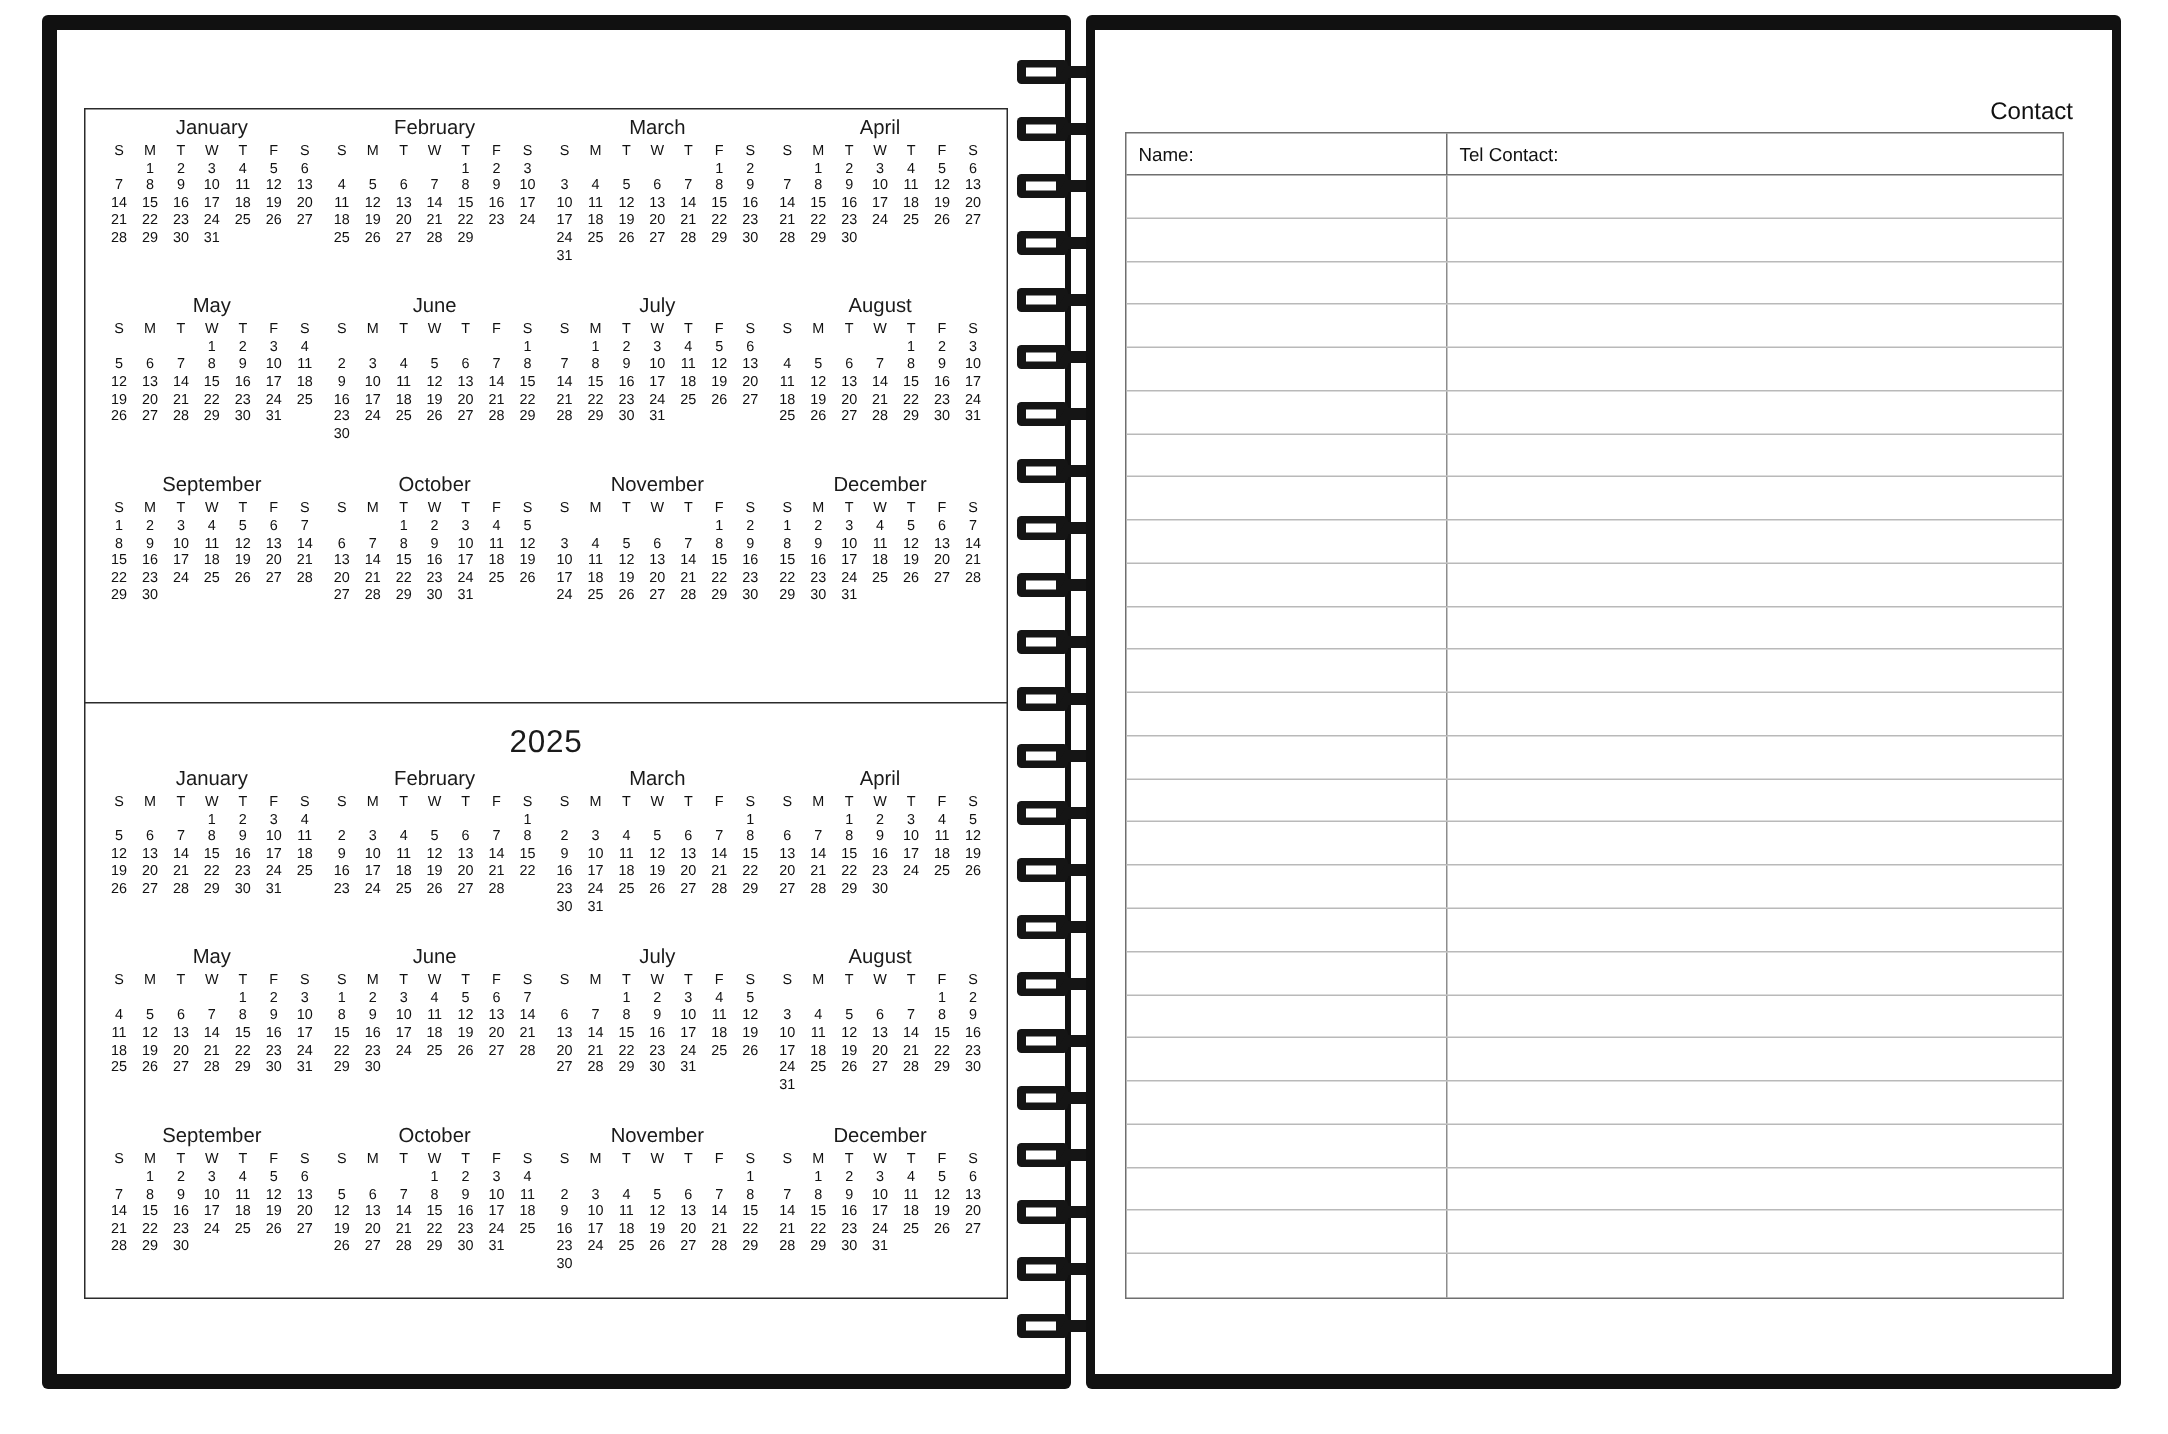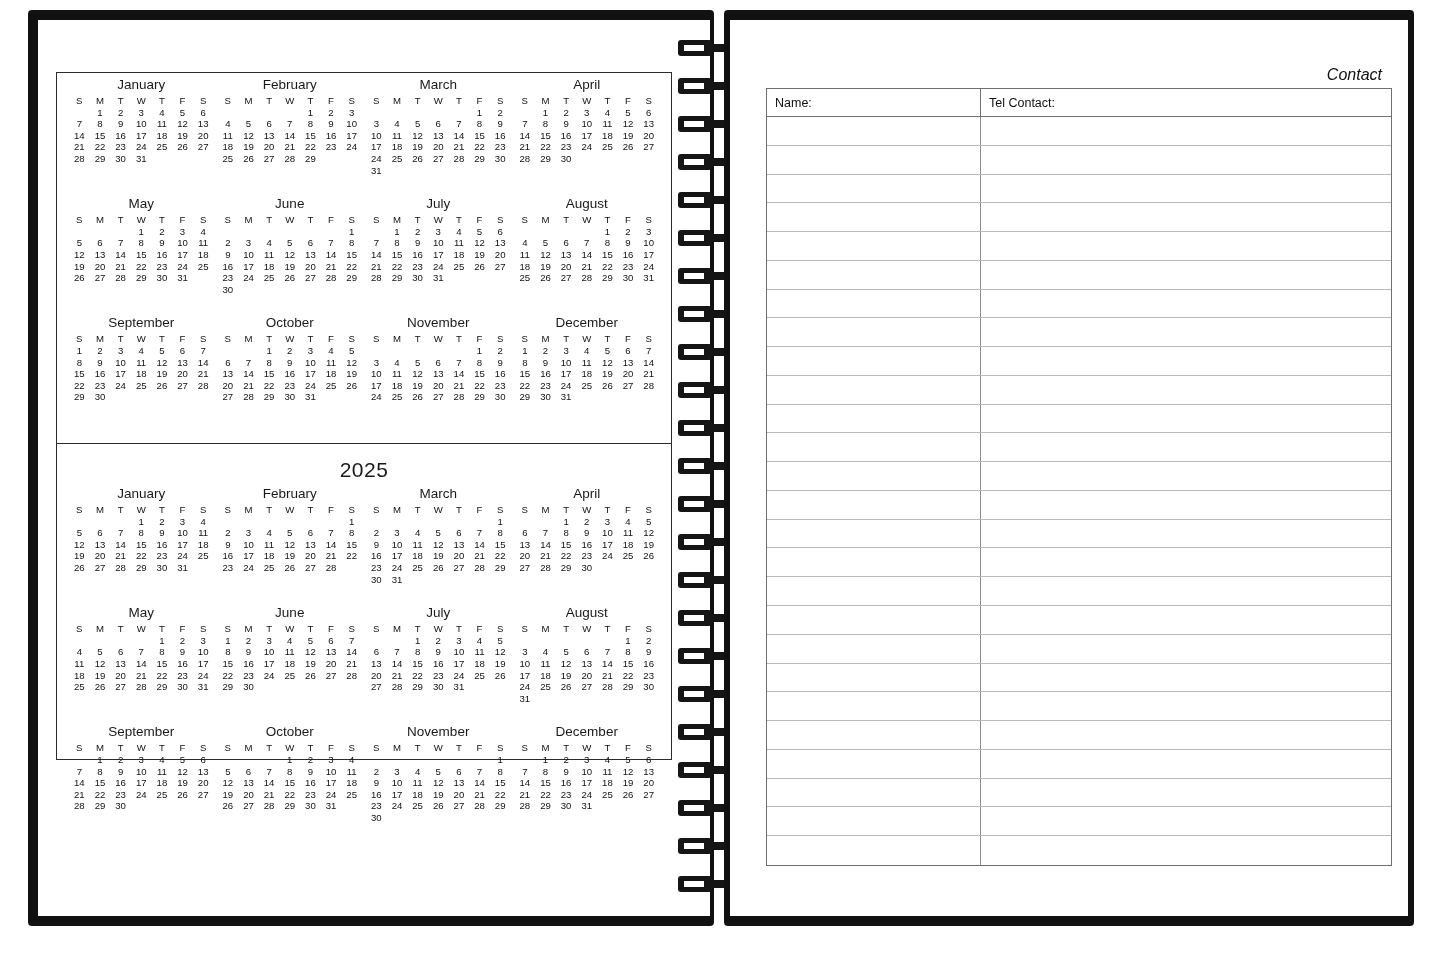--- a/index.html
+++ b/index.html
@@ -86,21 +86,21 @@
 
   
   .year-box {
     position: absolute;
     left: 18px;
     border: 1px solid #2b2b2b;
     box-sizing: border-box;
     background: #ffffff;
   }
   .year-2024 { top: 52px; width: 616px; height: 398px; }
-  .year-2025 { top: 423px; width: 616px; height: 317px; }
+  .year-2025 { top: 448px; width: 616px; height: 398px; }
 
   .year-title {
     text-align: center;
     font-size: 21px;
     color: #1a1a1a;
     margin-top: 14px;
     letter-spacing: 0.5px;
   }
 
   .months-grid {
@@ -129,25 +129,24 @@
   .dow-row { font-size: 9.6px; }
   .cell { text-align: center; }
 
   
   .contact-label {
     position: absolute;
     right: 26px;
     top: 46px;
     font-size: 16px;
     color: #111111;
-    font-style: italic;
   }
   .contact-table {
     position: absolute;
-    left: 36px;
+    left: 20px;
     top: 68px;
     width: 626px;
     height: 778px;
     border: 1px solid #6f6f6f;
     box-sizing: border-box;
   }
   .ct-header {
     display: flex;
     height: 28px;
     border-bottom: 1px solid #6f6f6f;

